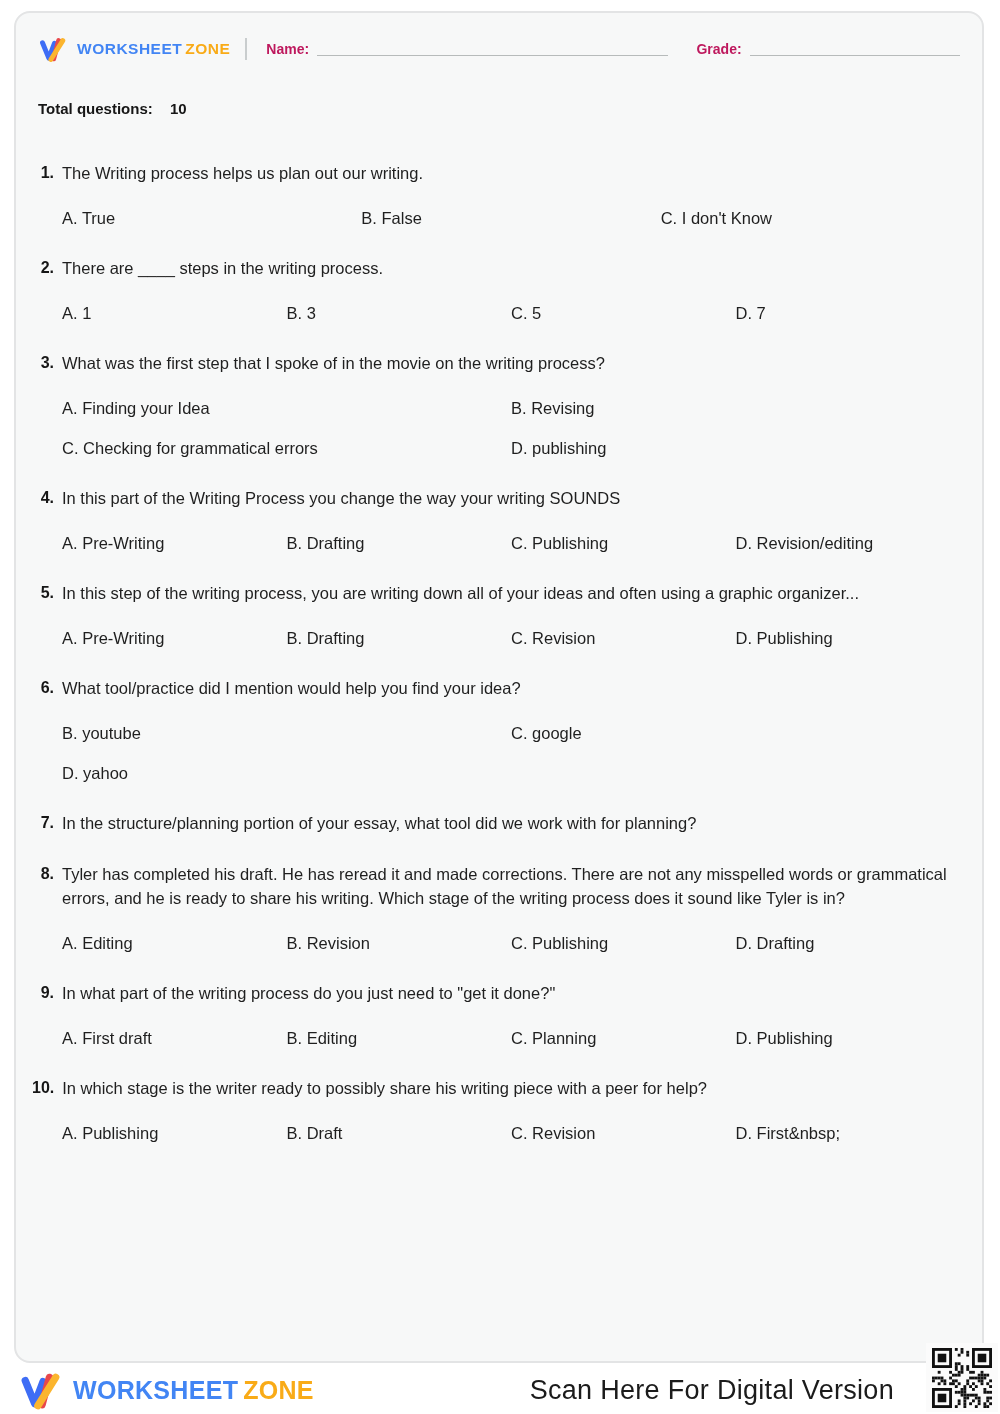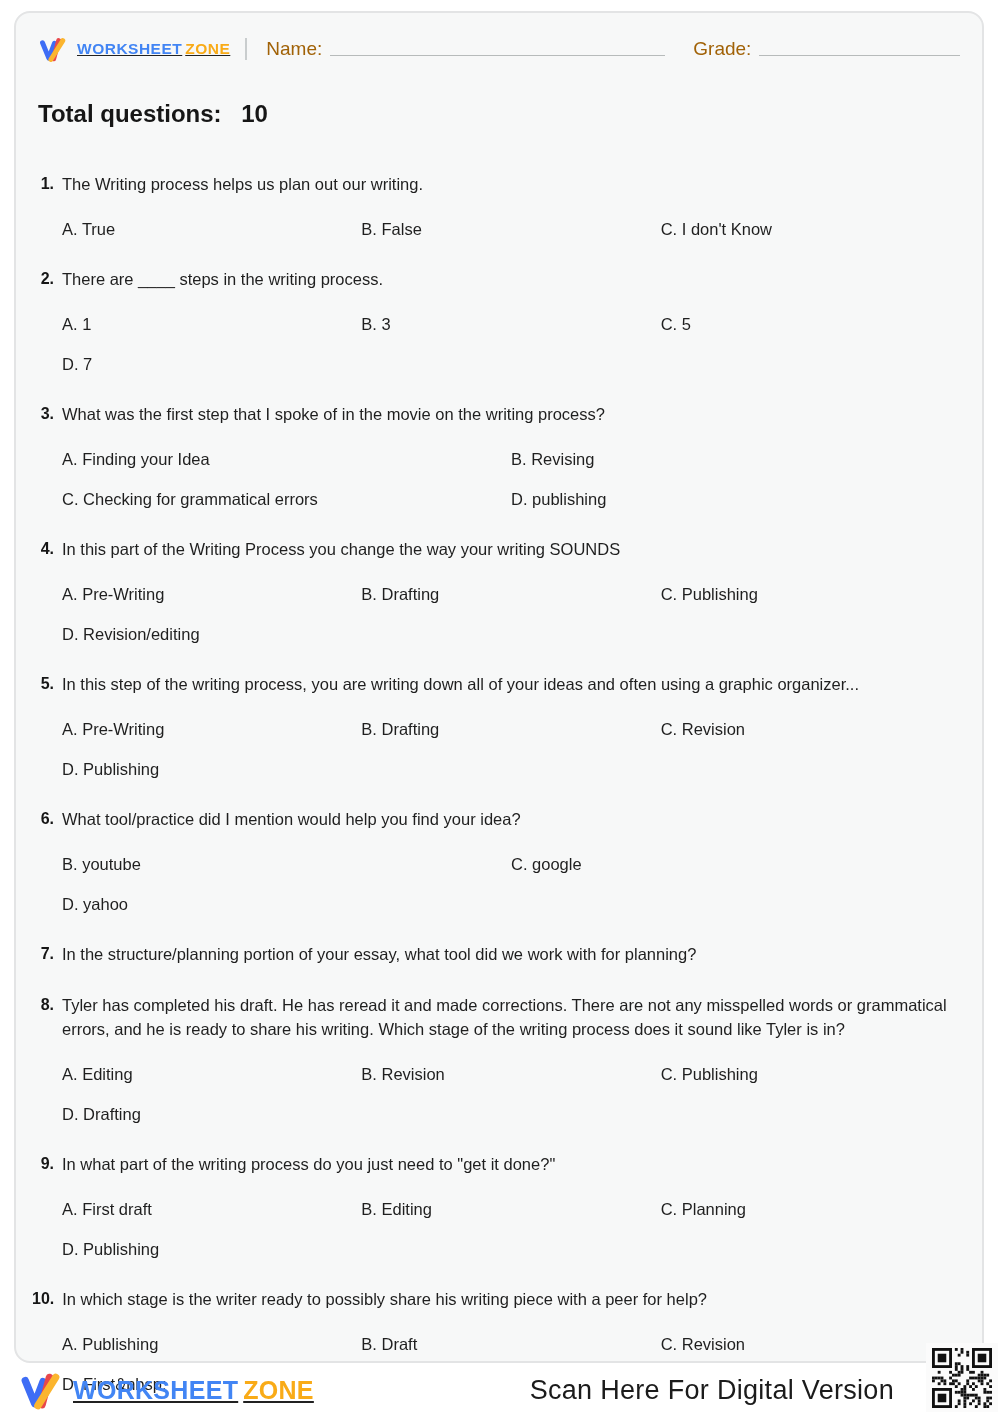--- a/index.html
+++ b/index.html
@@ -8,39 +8,39 @@
     width:1000px; height:1414px; position:relative; background:#ffffff;
     font-family:"Liberation Sans", sans-serif; color:#212121; overflow:hidden;
   }
   .card {
     position:absolute; left:14px; top:11px; width:970px; height:1352px;
     background:#f7f8f8; border:2px solid #e3e4e5; border-radius:16px;
   }
   .card-header { display:flex; align-items:center; height:30px; margin:21px 22px 0 22px; }
   .brand { display:flex; align-items:center; white-space:nowrap; }
   .brand-mark { margin-right:9px; flex:0 0 auto; }
-  .brand-text { font-weight:700; font-size:15.5px; letter-spacing:0.5px;text-decoration:underline; }
+  .brand-text { font-weight:700; font-size:15.5px; letter-spacing:0.5px; }
   .bt-blue { color:#4285f4; }
   .bt-orange { color:#f9ab17; margin-left:3px; }
   .vdiv { width:2px; height:22px; background:#c9cdce; margin:0 19px 0 15px; flex:0 0 auto; }
-  .lbl { font-weight:400; font-size:19px; color:#a16207; white-space:nowrap; }
+  .lbl { font-weight:700; font-size:14px; color:#be185d; white-space:nowrap; }
   .line { height:1.5px; background:#b7bbbb; align-self:flex-end; margin-bottom:8px; }
   .name-line { flex:1.67; margin-left:8px; margin-right:28px; }
   .grade-line { flex:1; margin-left:8px; }
-  .total-row { margin:36px 0 0 22px; font-size:24px; font-weight:700; color:#161616; }
+  .total-row { margin:36px 0 0 22px; font-size:15px; font-weight:700; color:#161616; }
   .total-val { margin-left:13px; }
   .questions { margin-top:44px; padding:0 22px 0 16px; }
   .question { margin-bottom:27px; }
   .q-head { display:flex; align-items:flex-start; }
   .q-num { flex:0 0 30px; text-align:right; padding-right:8px; font-weight:700; font-size:16px; line-height:24px; color:#161616; }
   .q-text { flex:1; font-size:16.5px; line-height:24px; color:#1f1f1f; }
   .opts { margin:22px 0 0 30px; display:grid; row-gap:18px; font-size:16.5px; line-height:22px; color:#1f1f1f; }
   .cols-2 { grid-template-columns:repeat(2,1fr); }
   .cols-3 { grid-template-columns:repeat(3,1fr); }
-  .cols-4 { grid-template-columns:repeat(3,1fr); }
+  .cols-4 { grid-template-columns:repeat(4,1fr); }
   .footer { position:absolute; left:18px; top:1367px; width:964px; height:46px; display:flex; align-items:center; }
   .footer .brand-text { font-size:25px; letter-spacing:0.3px; }
   .footer .bt-orange { margin-left:5px; }
   .scan-text { margin-left:auto; margin-right:88px; font-size:27px; color:#1b1b1b; letter-spacing:0.3px; white-space:nowrap; }
   .qr {
     position:absolute; right:2px; top:1343px; width:72px; height:69px;
     background:#fbfbfb; display:flex; align-items:center; justify-content:center;
   }
   #qr-svg { width:60px; height:60px; display:block; }
 </style>

